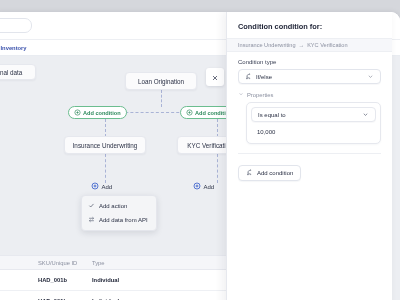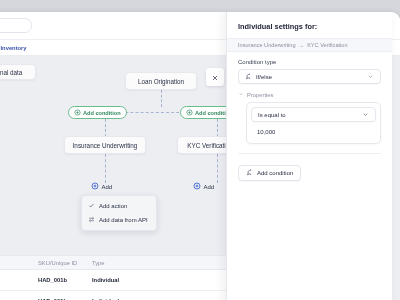--- a/index.html
+++ b/index.html
@@ -387,21 +387,21 @@
           <div class="c2">Individual</div>
         </div>
         <div class="tbl-row">
           <div class="c1">HAD_001b</div>
           <div class="c2">Individual</div>
         </div>
       </div>
     </div>
 
     <div class="panel">
-      <div class="panel-title">Individual settings for:</div>
+      <div class="panel-title">Condition condition for:</div>
 
       <div class="panel-crumb">
         <span>Insurance Underwriting</span>
         <span>→</span>
         <span>KYC Verification</span>
       </div>
 
       <div class="panel-body">
         <div class="field-label">Condition type</div>
 

